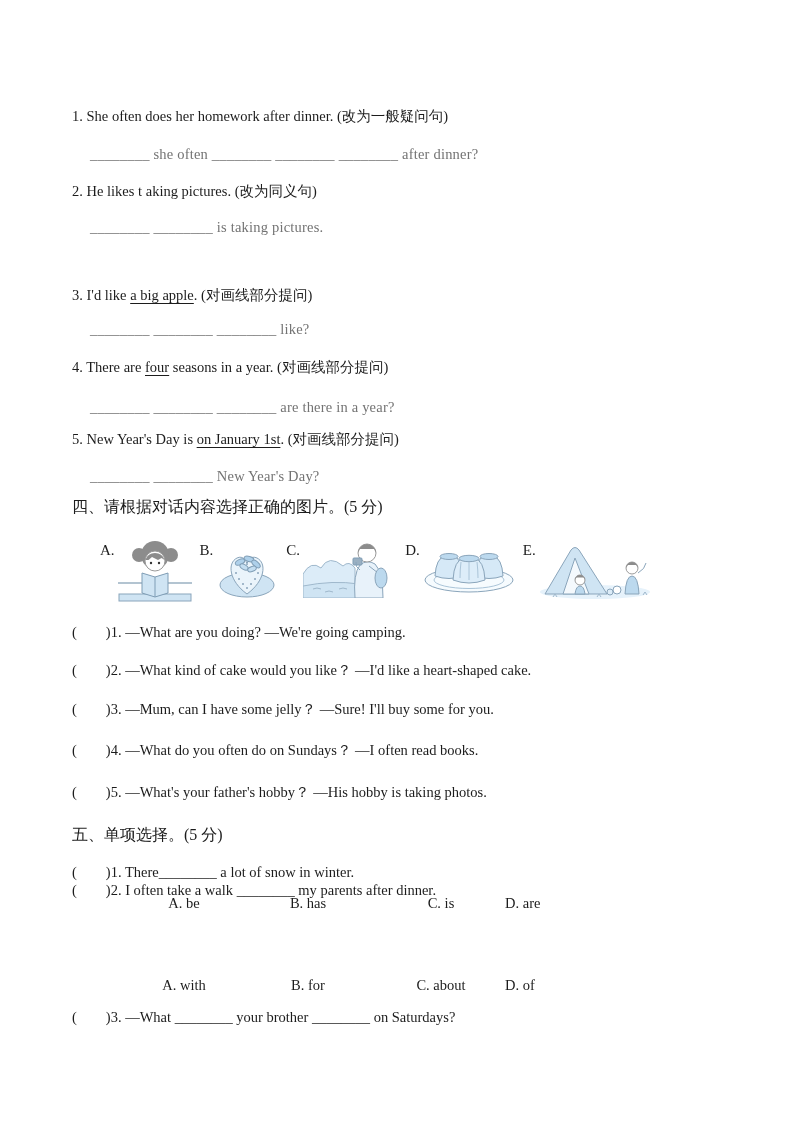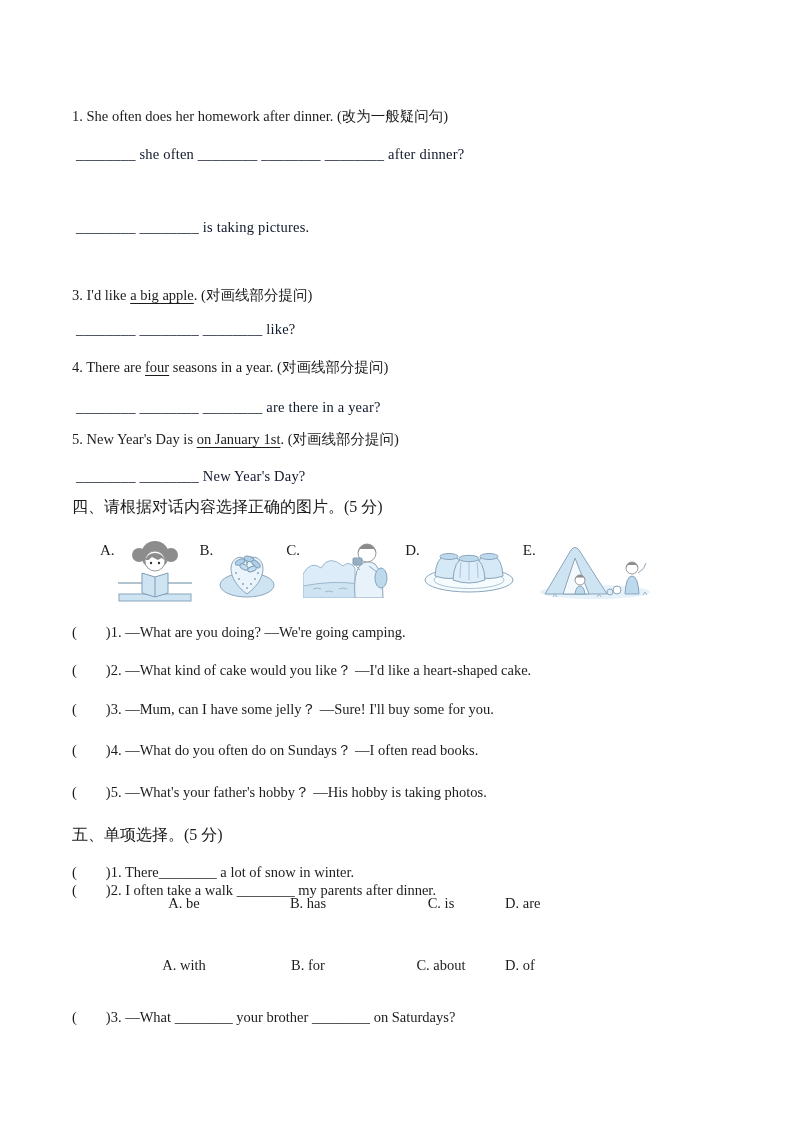--- a/index.html
+++ b/index.html
@@ -6,21 +6,21 @@
   .page {
     position:relative;
     width:793px; height:1122px;
     background:#ffffff;
     font-family:"Liberation Serif","DejaVu Serif",serif;
     color:#1c1c1c;
     overflow:hidden;
   }
   .line { position:absolute; white-space:pre; font-size:14.5px; line-height:1.2; }
   .q    { left:72px; }
-  .ans  { left:76px; letter-spacing:.2px; color:#0f172a; }
+  .ans  { left:90px; letter-spacing:.2px; color:#737373; }
   .hdr  { left:72px; font-size:16px; }
   .bracket-item { left:72px;text-align:center; }
   .ul   { text-decoration:underline; text-underline-offset:3px;text-align:right; }
   .opt-row {
     position:absolute; left:129px;
     display:grid; grid-template-columns:110px 138px 128px auto;
     font-size:14.5px; white-space:pre;text-align:center;
   }
   .pic-row {
     position:absolute; left:100px; top:540px; width:592px;
@@ -31,20 +31,21 @@
   svg { display:block; }
 </style>
 </head>
 <body>
 
 <div class="page">
 
   <div class="line q" style="top:108px"><span>1. She often does her homework after dinner. </span><span class="ul"></span><span>(改为一般疑问句)</span></div>
   <div class="line ans" style="top:146px">________ she often ________ ________ ________ after dinner?</div>
 
+  <div class="line q" style="top:183px"><span>2. He likes t aking pictures. </span><span class="ul"></span><span>(改为同义句)</span></div>
   <div class="line ans" style="top:219px">________ ________ is taking pictures.</div>
 
   <div class="line q" style="top:287px"><span>3. I'd like </span><span class="ul">a big apple</span><span>. (对画线部分提问)</span></div>
   <div class="line ans" style="top:321px">________ ________ ________ like?</div>
 
   <div class="line q" style="top:359px"><span>4. There are </span><span class="ul">four</span><span> seasons in a year. (对画线部分提问)</span></div>
   <div class="line ans" style="top:399px">________ ________ ________ are there in a year?</div>
 
   <div class="line q" style="top:431px"><span>5. New Year's Day is </span><span class="ul">on January 1st</span><span>. (对画线部分提问)</span></div>
   <div class="line ans" style="top:468px">________ ________ New Year's Day?</div>
@@ -153,21 +154,21 @@
 
   <div class="line bracket-item" style="top:864px">(        )1. There________ a lot of snow in winter.</div>
   <div class="opt-row" style="top:895px">
     <span>A. be</span>
     <span>B. has</span>
     <span>C. is</span>
     <span>D. are</span>
   </div>
 
   <div class="line bracket-item" style="top:882px">(        )2. I often take a walk ________ my parents after dinner.</div>
-  <div class="opt-row" style="top:957px">
+  <div class="opt-row" style="top:977px">
     <span>A. with</span>
     <span>B. for</span>
     <span>C. about</span>
     <span>D. of</span>
   </div>
 
   <div class="line bracket-item" style="top:1009px">(        )3. —What ________ your brother ________ on Saturdays?</div>
 
 </div>
 

